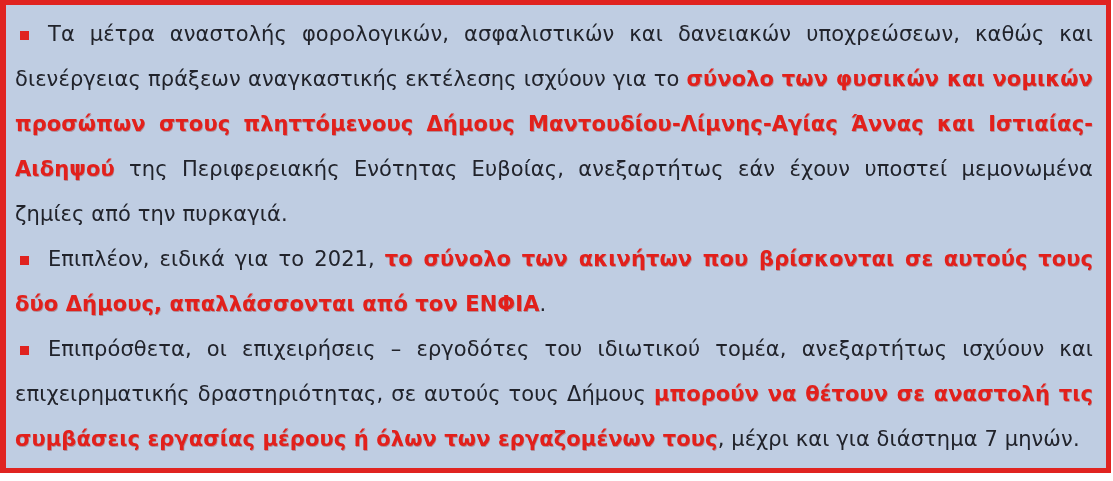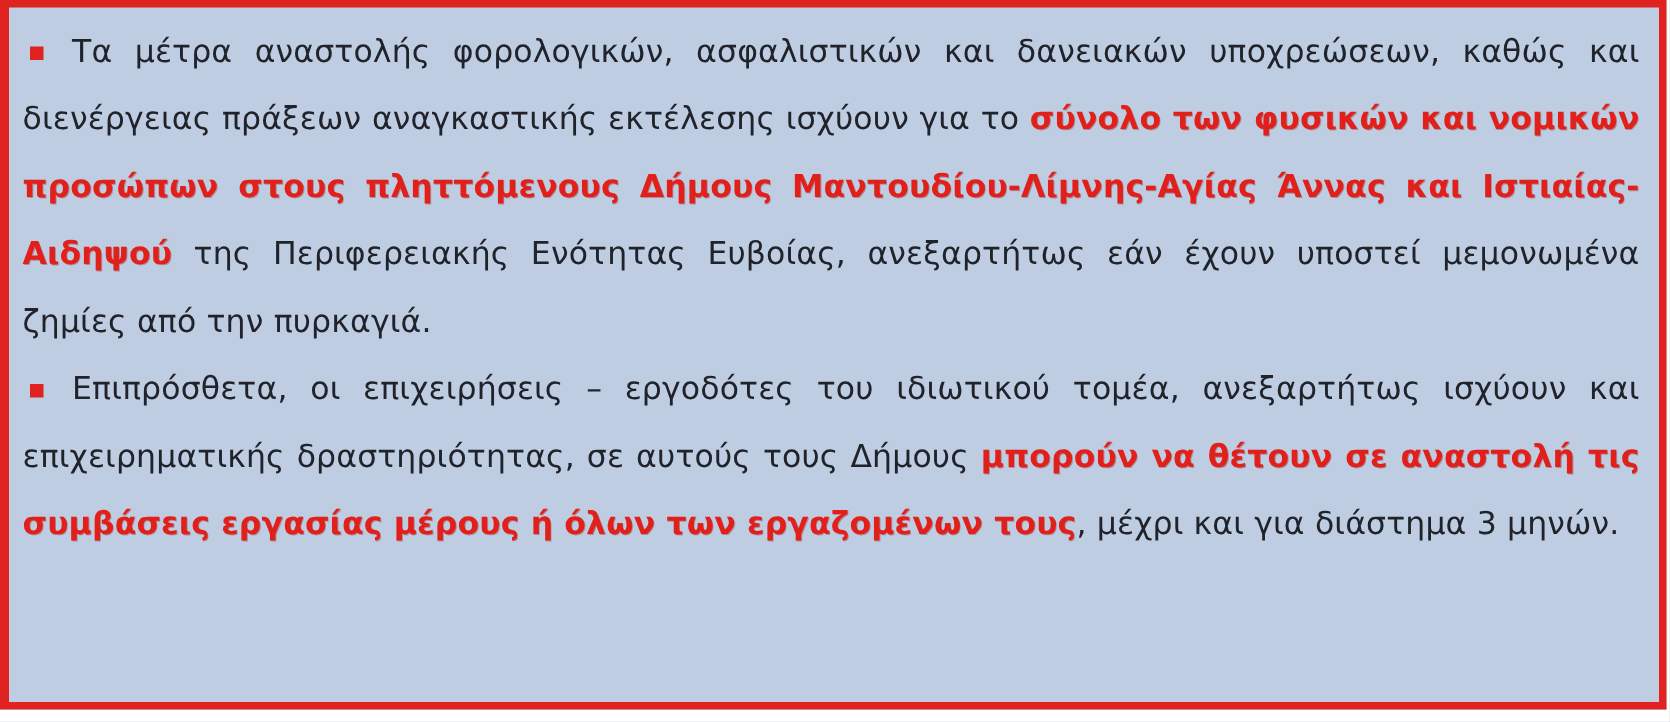--- a/index.html
+++ b/index.html
@@ -43,15 +43,16 @@
     font-weight:bold;
     text-shadow:0.6px 0.8px 0 rgba(140,30,25,0.35);
   }
 </style>
 </head>
 <body>
 
 <div class="frame">
   <div class="paragraphs">
       <p><span class="bullet"></span><span class="seg-normal">Τα μέτρα αναστολής φορολογικών, ασφαλιστικών και δανειακών υποχρεώσεων, καθώς και διενέργειας πράξεων αναγκαστικής εκτέλεσης ισχύουν για το </span><span class="seg-red">σύνολο των φυσικών και νομικών προσώπων στους πληττόμενους Δήμους Μαντουδίου-Λίμνης-Αγίας Άννας και Ιστιαίας-Αιδηψού</span><span class="seg-normal"> της Περιφερειακής Ενότητας Ευβοίας, ανεξαρτήτως εάν έχουν υποστεί μεμονωμένα ζημίες από την πυρκαγιά.</span></p>
-      <p><span class="bullet"></span><span class="seg-normal">Επιπρόσθετα, οι επιχειρήσεις – εργοδότες του ιδιωτικού τομέα, ανεξαρτήτως ισχύουν και επιχειρηματικής δραστηριότητας, σε αυτούς τους Δήμους </span><span class="seg-red">μπορούν να θέτουν σε αναστολή τις συμβάσεις εργασίας μέρους ή όλων των εργαζομένων τους</span><span class="seg-normal">, μέχρι και για διάστημα 3 μηνών.</span></p>
+      <p><span class="bullet"></span><span class="seg-normal">Επιπλέον, ειδικά για το 2021, </span><span class="seg-red">το σύνολο των ακινήτων που βρίσκονται σε αυτούς τους δύο Δήμους, απαλλάσσονται από τον ΕΝΦΙΑ</span><span class="seg-normal">.</span></p>
+      <p><span class="bullet"></span><span class="seg-normal">Επιπρόσθετα, οι επιχειρήσεις – εργοδότες του ιδιωτικού τομέα, ανεξαρτήτως ισχύουν και επιχειρηματικής δραστηριότητας, σε αυτούς τους Δήμους </span><span class="seg-red">μπορούν να θέτουν σε αναστολή τις συμβάσεις εργασίας μέρους ή όλων των εργαζομένων τους</span><span class="seg-normal">, μέχρι και για διάστημα 7 μηνών.</span></p>
     </div>
 </div>
 
 </body></html>

